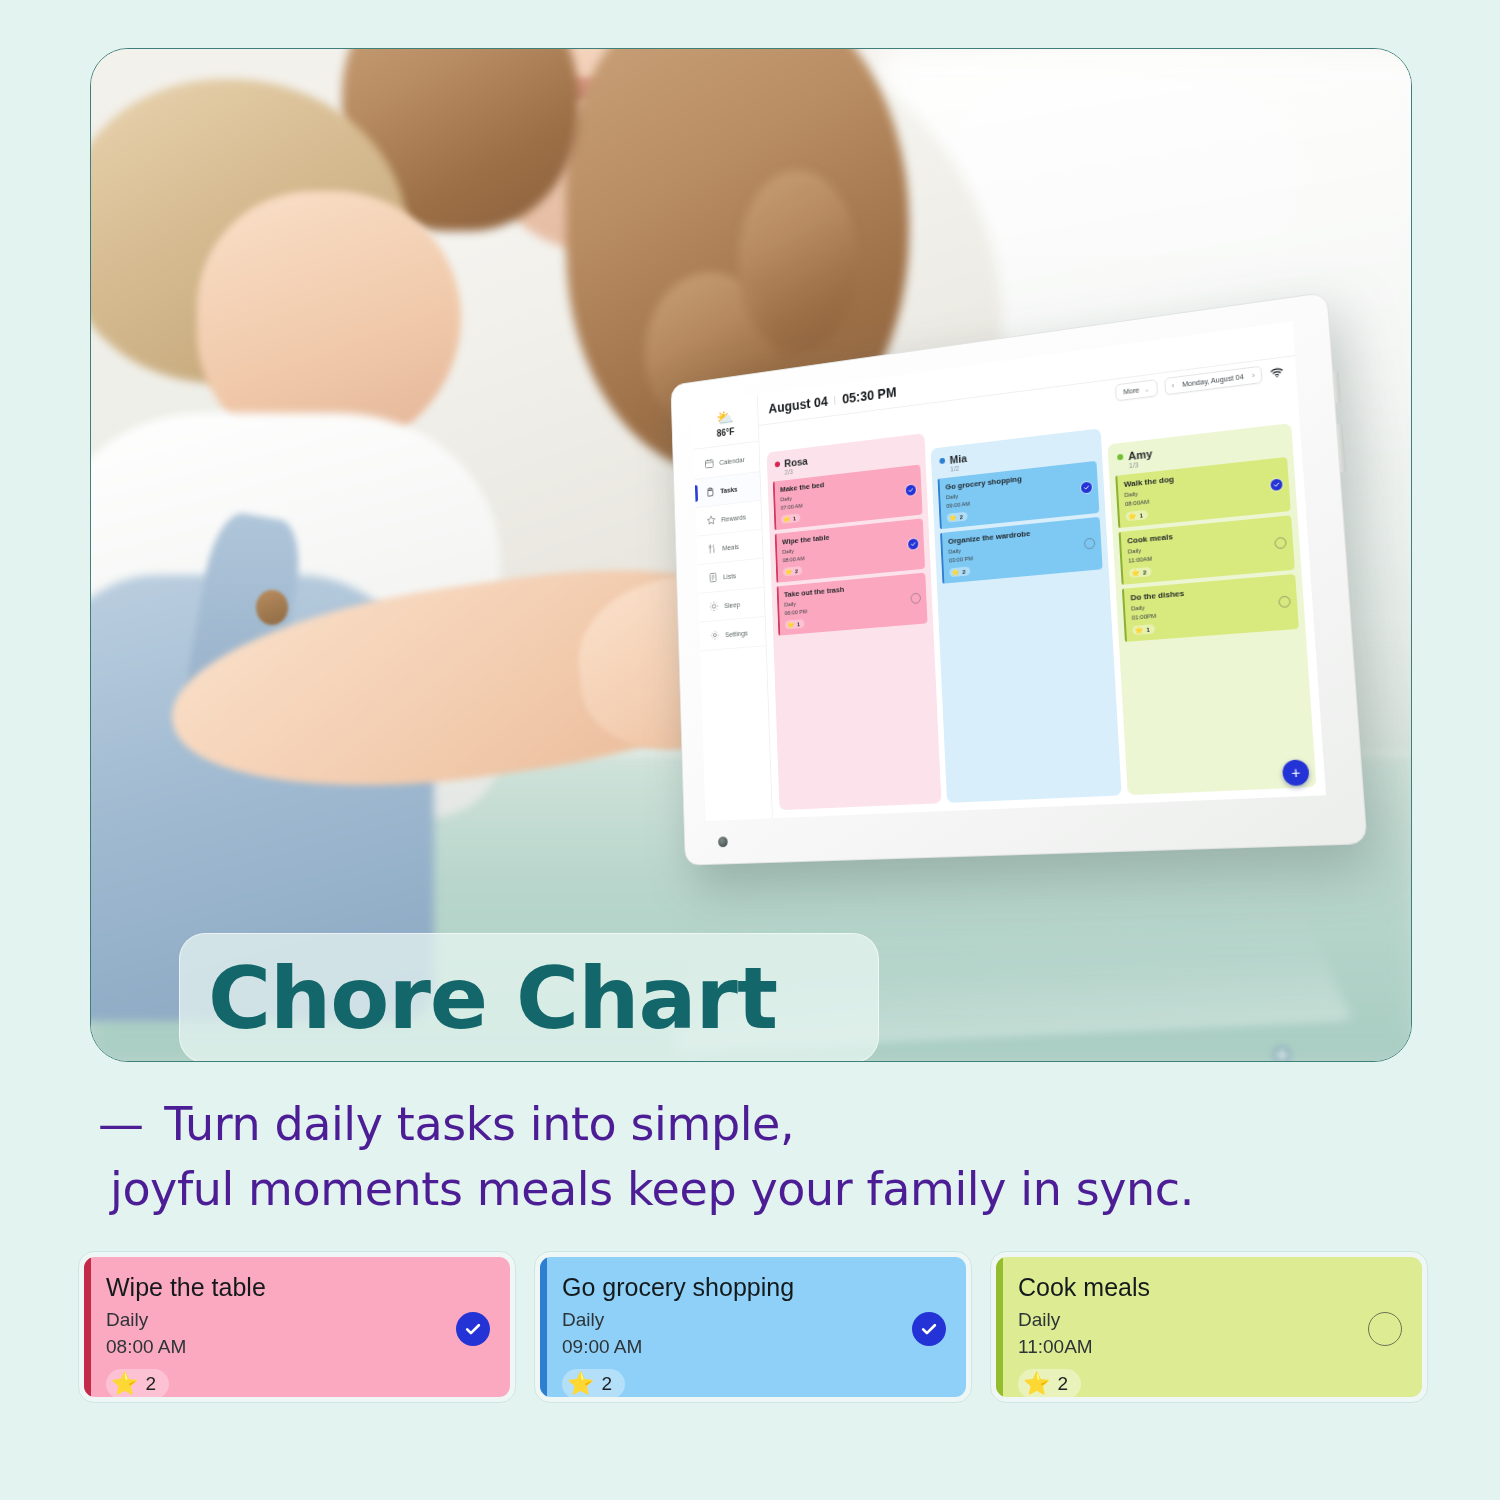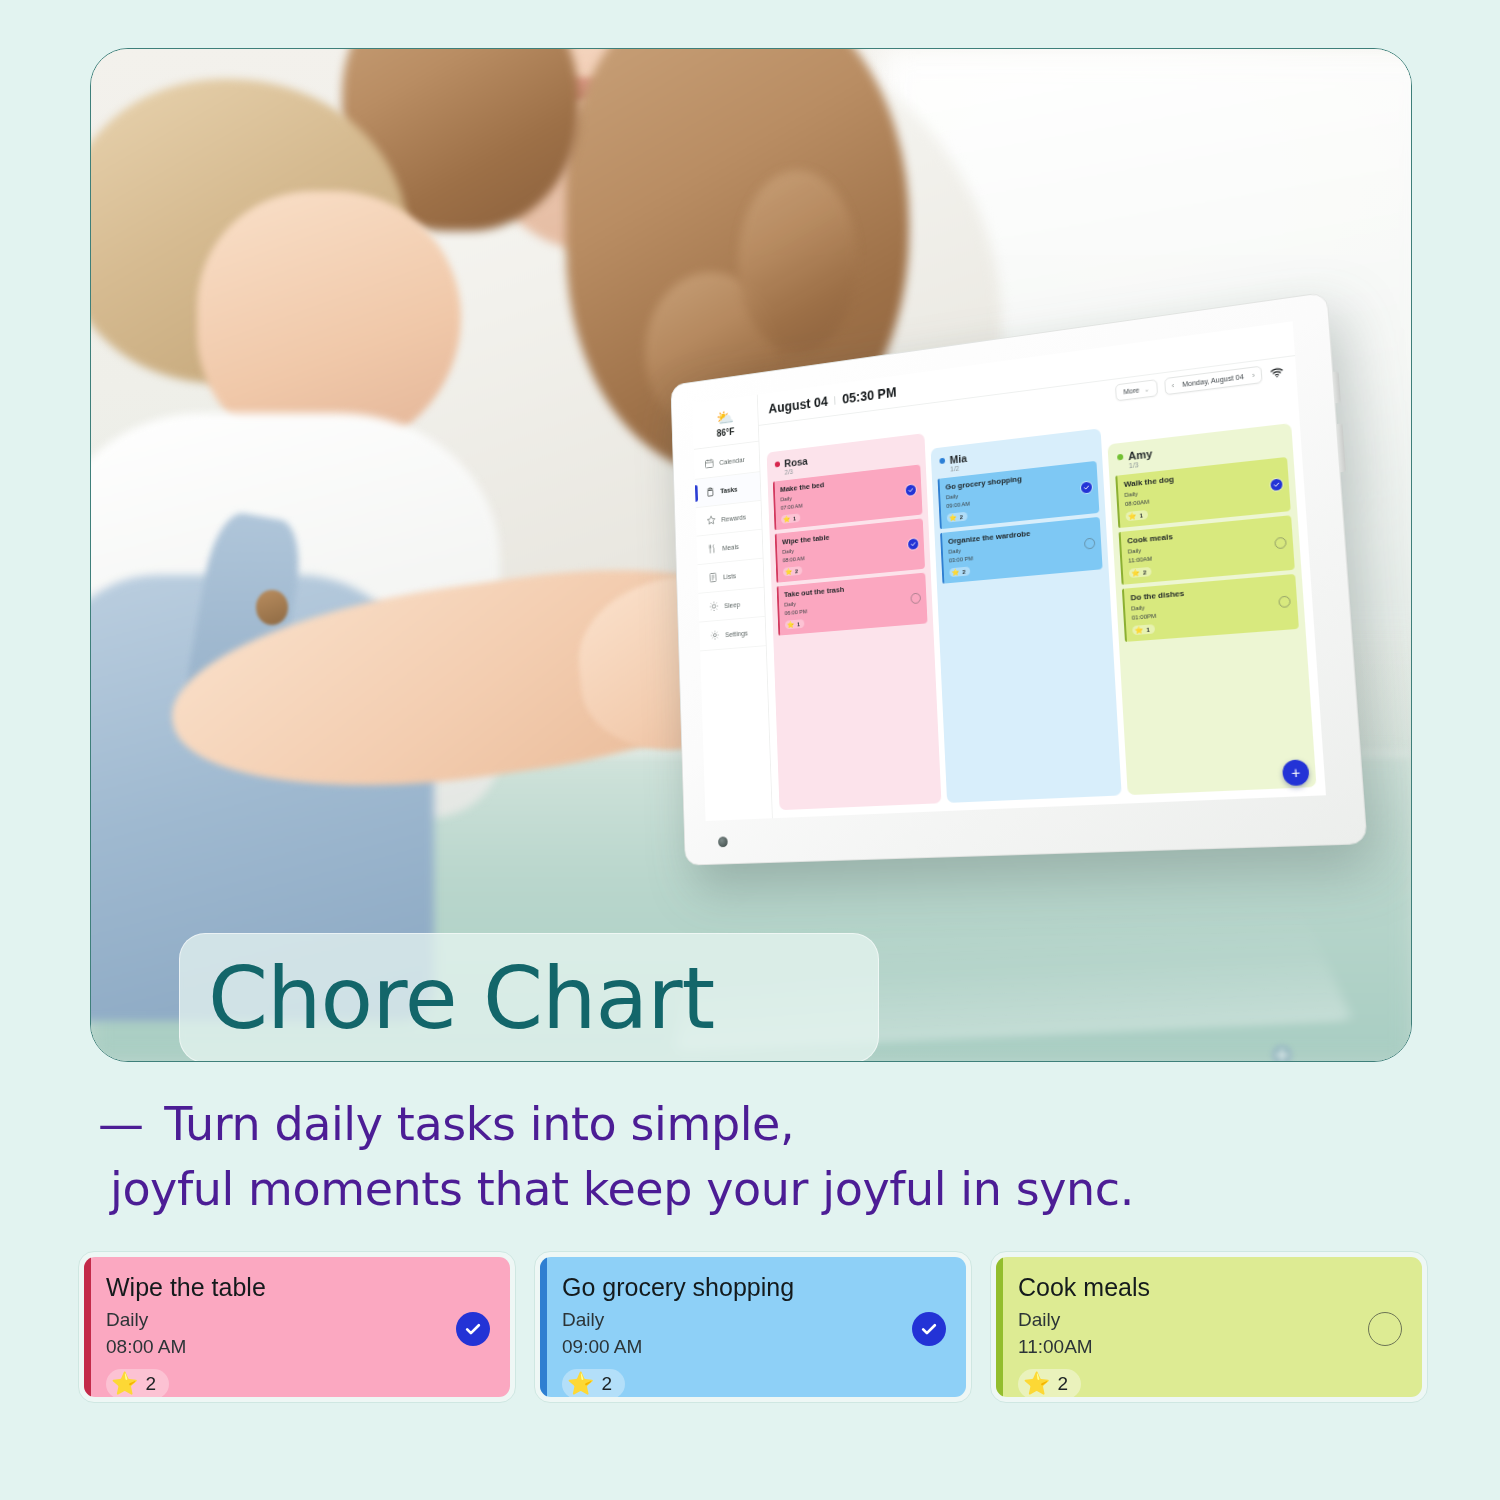--- a/index.html
+++ b/index.html
@@ -338,21 +338,21 @@
     border-radius: 26px;
     background: rgba(233,246,243,.72);
     border: 1px solid rgba(255,255,255,.55);
     backdrop-filter: blur(3px);
     display: flex; align-items: center;
     padding-left: 28px;
     overflow: hidden;
   }
   .badge-title {
     font-family: "DejaVu Sans", sans-serif;
-    font-size: 86px; font-weight: 400; letter-spacing: -1px;
+    font-size: 86px; font-weight: 700; letter-spacing: -1px;
     color: #13666a;
     line-height: 1;
   }
 
   
   .tagline {
     position: absolute; left: 98px; top: 1092px; width: 1250px;
     color: #4c1d95;
     font-size: 46px; line-height: 1.42;
     font-family: "DejaVu Sans", sans-serif;
@@ -729,21 +729,21 @@
     <div class="badge">
       <div class="badge-title">Chore Chart</div>
     </div>
   </div>
 
   <div class="tagline">
     <div>
       <span class="dash">—</span>
       <span>Turn daily tasks into simple,</span>
     </div>
-    <div class="tagline-line2">joyful moments that keep your joyful in sync.</div>
+    <div class="tagline-line2">joyful moments meals keep your family in sync.</div>
   </div>
 
   <div class="cards">
 
     <div class="bcard pink">
       <div class="bcard-inner">
         <div class="bcard-body">
           <div class="bcard-title">Wipe the table</div>
           <div class="bcard-meta">Daily</div>
           <div class="bcard-meta">08:00 AM</div>

